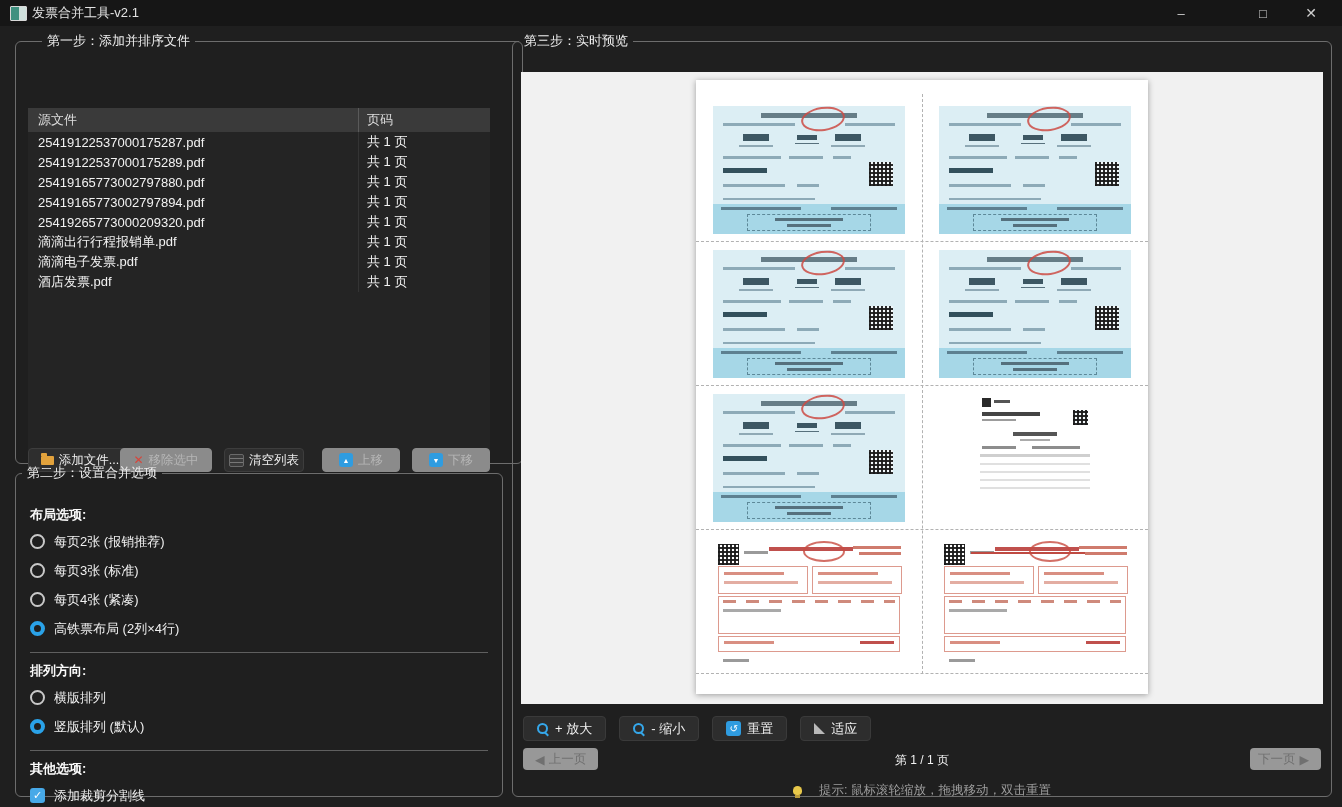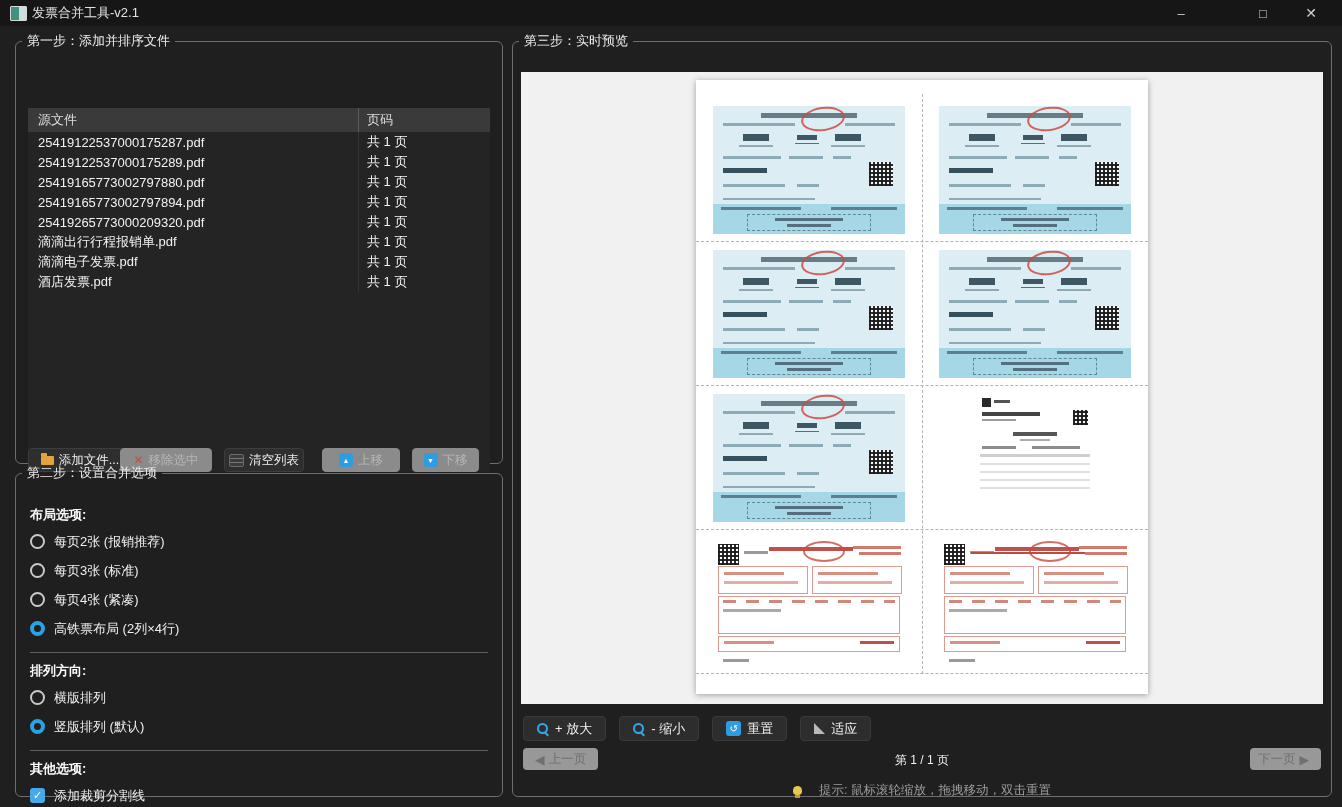--- a/index.html
+++ b/index.html
@@ -11,40 +11,40 @@
   .app-icon{position:absolute;left:10px;top:6px;width:15px;height:13px;border:1px solid #d8d8d8;border-radius:1px;
     background:linear-gradient(90deg,#3f9180 0 55%,#cfe0dc 55%);}
   .title-text{position:absolute;left:32px;top:0;line-height:26px;font-size:13px;color:#e3e3e3;}
   .win-btn{position:absolute;top:0;width:34px;height:26px;display:flex;align-items:center;justify-content:center;
     color:#cfcfcf;font-size:13px;}
   .win-min{left:1164px;} .win-max{left:1246px;} .win-close{left:1294px;font-size:14px;}
 
   
   fieldset{position:absolute;margin:0;padding:0;border:1px solid #6d6d6d;border-radius:6px;background:transparent;}
   legend{margin-left:6px;padding:0 5px;font-size:13px;color:#ededed;}
-  #step1{left:15px;top:32px;width:486px;height:430px;}
+  #step1{left:15px;top:32px;width:486px;height:430px;padding-left:20px;}
   #step2{left:15px;top:464px;width:486px;height:331px;}
   #step3{left:512px;top:32px;width:818px;height:763px;}
 
   
   .ftable{position:absolute;left:12px;top:26px;width:462px;height:364px;background:#242424;margin-top:32px;}
   .thead{height:24px;background:#3a3a3a;display:flex;align-items:center;font-size:13px;color:#dedede;}
   .col-name{width:330px;padding-left:10px;box-sizing:border-box;}
   .col-pages{flex:1;padding-left:8px;box-sizing:border-box;}
   .thead .col-pages{border-left:1px solid #5a5a5a;height:100%;display:flex;align-items:center;}
   .trow{height:20px;display:flex;align-items:center;font-size:13px;color:#f2f2f2;}
   .trow .col-pages{border-left:1px solid #343434;height:100%;display:flex;align-items:center;}
 
   
   .btn{position:absolute;top:398px;height:24px;border-radius:4px;display:flex;align-items:center;justify-content:center;
     font-size:12.5px;box-sizing:border-box;gap:5px;}
   .btn.dark{background:#2e2e2e;color:#efefef;border:1px solid #3d3d3d;}
   .btn.disabled{background:#8b8b8b;color:#b6b6b6;border:1px solid #8b8b8b;}
   #btn-add{left:12px;width:104px;} #btn-remove{left:104px;width:92px;} #btn-clear{left:208px;width:80px;}
-  #btn-up{left:306px;width:78px;} #btn-down{left:396px;width:67px;}
+  #btn-up{left:306px;width:78px;} #btn-down{left:396px;width:78px;}
 
   .ic-folder{display:inline-block;width:13px;height:9px;background:#e2a23c;border-radius:1px;position:relative;}
   .ic-folder::before{content:"";position:absolute;top:-3px;left:0;width:6px;height:3px;background:#e2a23c;border-radius:1px 1px 0 0;}
   .ic-x{color:#d8453a;font-weight:bold;font-size:12px;}
   .ic-clear{display:inline-block;width:13px;height:11px;background:#3b3b3b;border:1px solid #6a6a6a;border-radius:2px;
     background-image:linear-gradient(0deg,transparent 0 3px,#777 3px 4px,transparent 4px 7px,#777 7px 8px,transparent 8px);}
   .ic-sq{display:inline-flex;align-items:center;justify-content:center;width:14px;height:14px;background:#2f9ce0;border-radius:3px;
     color:#fff;font-size:7px;line-height:1;}
 
   

